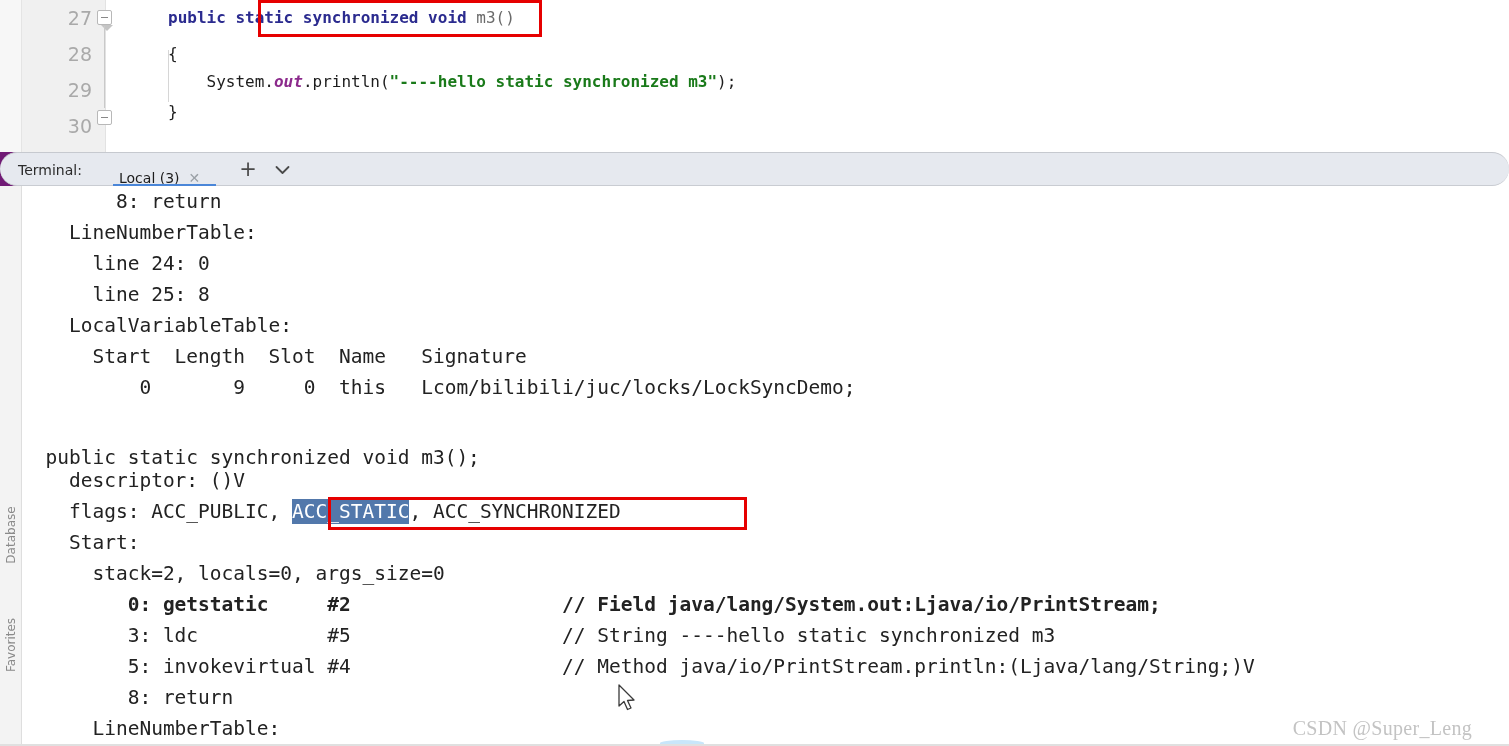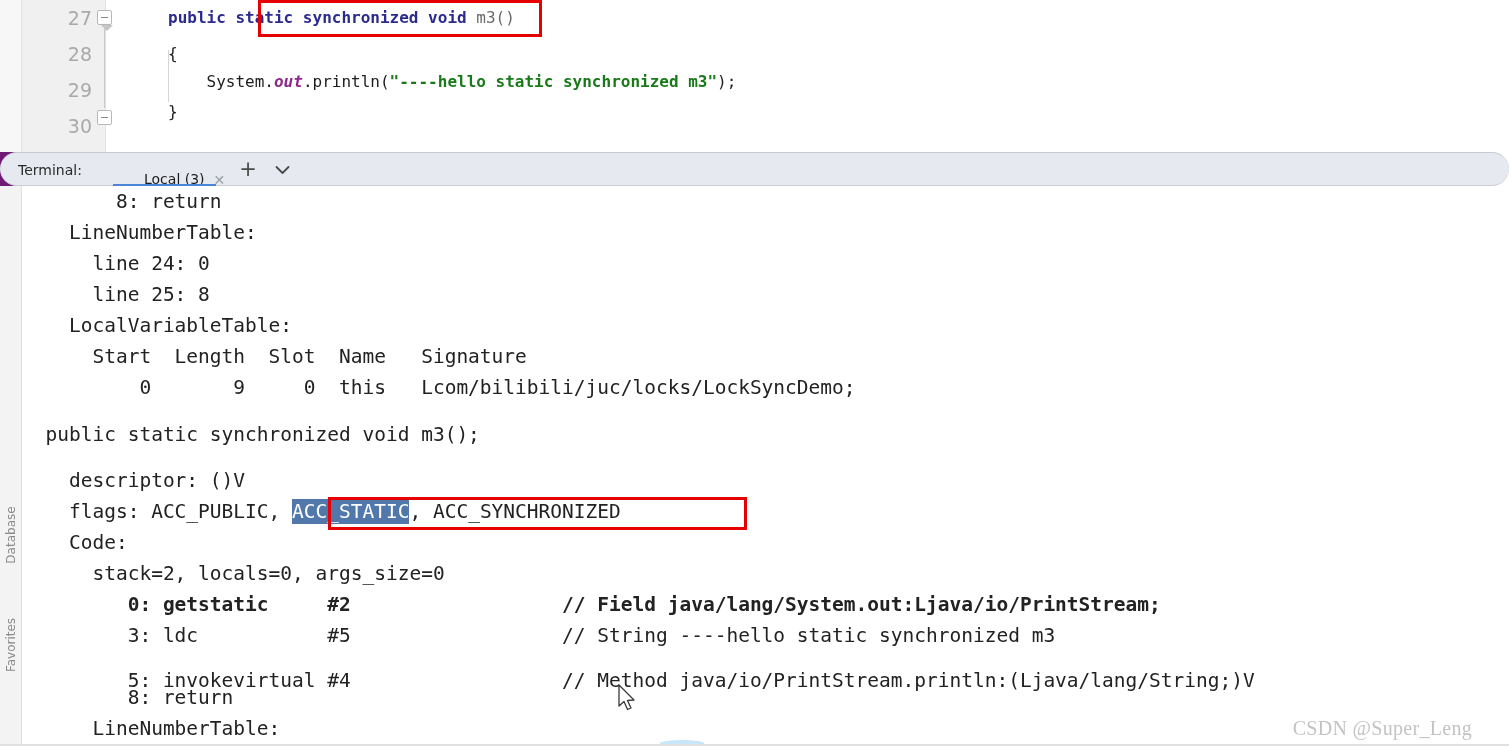--- a/index.html
+++ b/index.html
@@ -141,23 +141,22 @@
     height: 34px; line-height: 34px;
     font-family: "DejaVu Sans", sans-serif;
     font-size: 14px;
     color: #2b2b2b;
   }
   .term-tab {
     position: absolute;
     left: 113px; top: 0;
     height: 34px;
     display: flex;
-    align-items: flex-end;
-    padding: 0 6px;
-    margin-left: 25px;
+    align-items: center;
+    padding: 8px 6px;
   }
   .term-tab-text {
     font-family: "DejaVu Sans", sans-serif;
     font-size: 14px;
     color: #1c1c1c;
   }
   .term-tab-close {
     margin-left: 9px;
     font-family: "DejaVu Sans", sans-serif;
     font-size: 14px;
@@ -332,28 +331,28 @@
 
     <div class="term-scroll">
       <div class="tline" id="t0" style="top:0px;"><span>        8: return</span></div>
       <div class="tline" id="t1" style="top:31px;"><span>    LineNumberTable:</span></div>
       <div class="tline" id="t2" style="top:62px;"><span>      line 24: 0</span></div>
       <div class="tline" id="t3" style="top:93px;"><span>      line 25: 8</span></div>
       <div class="tline" id="t5" style="top:155px;"><span>      Start  Length  Slot  Name   Signature</span></div>
       <div class="tline" id="t4" style="top:124px;"><span>    LocalVariableTable:</span></div>
       <div class="tline" id="t6" style="top:186px;"><span>          0       9     0  this   Lcom/bilibili/juc/locks/LockSyncDemo;</span></div>
       <div class="tline" id="t7" style="top:217px;"><span></span></div>
-      <div class="tline" id="t8" style="top:233px;"><span>  public static synchronized void m3();</span></div>
+      <div class="tline" id="t8" style="top:256px;"><span>  public static synchronized void m3();</span></div>
       <div class="tline" id="t9" style="top:279px;"><span>    descriptor: ()V</span></div>
       <div class="tline" id="t10" style="top:310px;"><span>    flags: ACC_PUBLIC, </span><span class="sel">ACC_STATIC</span><span>, ACC_SYNCHRONIZED</span></div>
-      <div class="tline" id="t11" style="top:341px;"><span>    Code:</span></div>
+      <div class="tline" id="t11" style="top:341px;"><span>    Start:</span></div>
       <div class="tline" id="t12" style="top:372px;"><span>      stack=2, locals=0, args_size=0</span></div>
       <div class="tline" id="t13" style="top:403px;font-weight:bold;"><span>         0: getstatic     #2                  // Field java/lang/System.out:Ljava/io/PrintStream;</span></div>
       <div class="tline" id="t14" style="top:434px;text-align:center;"><span>         3: ldc           #5                  // String ----hello static synchronized m3</span></div>
-      <div class="tline" id="t15" style="top:479px;"><span>         5: invokevirtual #4                  // Method java/io/PrintStream.println:(Ljava/lang/String;)V</span></div>
+      <div class="tline" id="t15" style="top:465px;"><span>         5: invokevirtual #4                  // Method java/io/PrintStream.println:(Ljava/lang/String;)V</span></div>
       <div class="tline" id="t16" style="top:496px;"><span>         8: return</span></div>
       <div class="tline" id="t17" style="top:527px;"><span>      LineNumberTable:</span></div>
     </div>
 
     <div class="redbox" style="left:328px; top:311px; width:419px; height:33px;"></div>
 
     <div class="cursor" style="left:617px; top:498px;">
       <svg width="22" height="30" viewBox="0 0 22 30" aria-hidden="true">
         <path d="M2,1 L2,22 L7,17.5 L10.5,25.5 L14,24 L10.5,16.5 L17,16 Z" fill="#ffffff" stroke="#3a3a3a" stroke-width="1.3" stroke-linejoin="round"></path>
       </svg>

